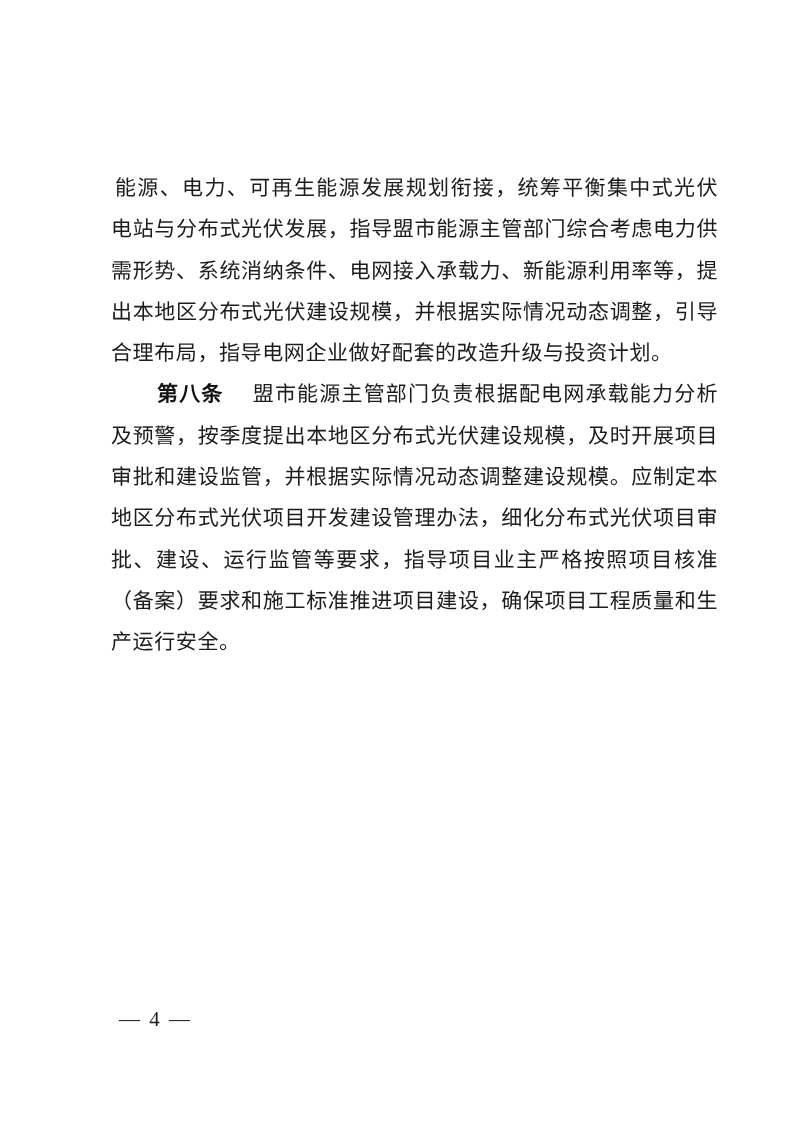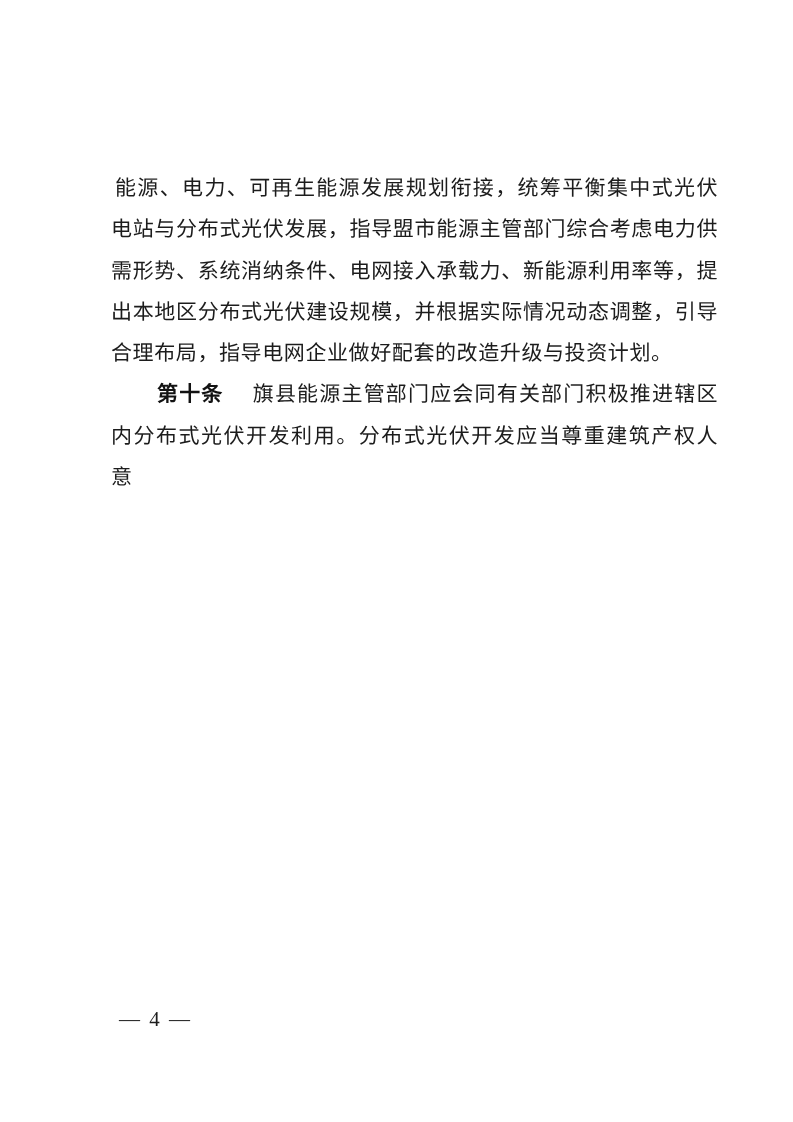--- a/index.html
+++ b/index.html
@@ -61,21 +61,21 @@
 </style>
 </head>
 <body>
 
 <div class="page">
 
   <div class="content">
 
     <p class="para"><span>能源、电力、可再生能源发展规划衔接，统筹平衡集中式光伏电站与分布式光伏发展，指导盟市能源主管部门综合考虑电力供需形势、系统消纳条件、电网接入承载力、新能源利用率等，提出本地区分布式光伏建设规模，并根据实际情况动态调整，引导合理布局，指导电网企业做好配套的改造升级与投资计划。</span></p>
 
+    <p class="para indent"><span class="lead">第八条</span><span>盟市能源主管部门负责根据配电网承载能力分析及预警，按季度提出本地区分布式光伏建设规模，及时开展项目审批和建设监管，并根据实际情况动态调整建设规模。应制定本地区分布式光伏项目开发建设管理办法，细化分布式光伏项目审批、建设、运行监管等要求，指导项目业主严格按照项目核准（备案）要求和施工标准推进项目建设，确保项目工程质量和生产运行安全。</span></p>
 
 
-    <p class="para indent"><span class="lead">第十条</span><span>旗县能源主管部门应会同有关部门积极推进辖区内分布式光伏开发利用。分布式光伏开发应当尊重建筑产权人意</span></p>
 
   </div>
 
   <div class="page-number">— 4 —</div>
 
 </div>
 
 </body></html>

